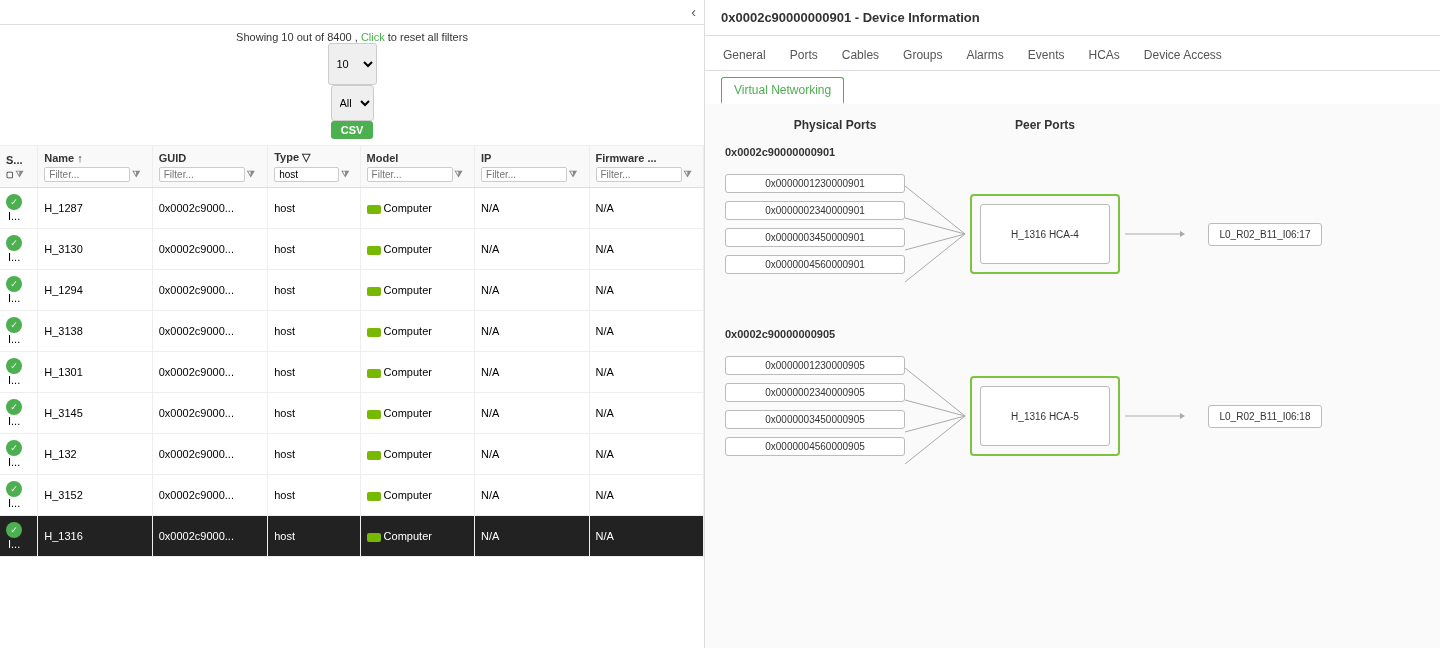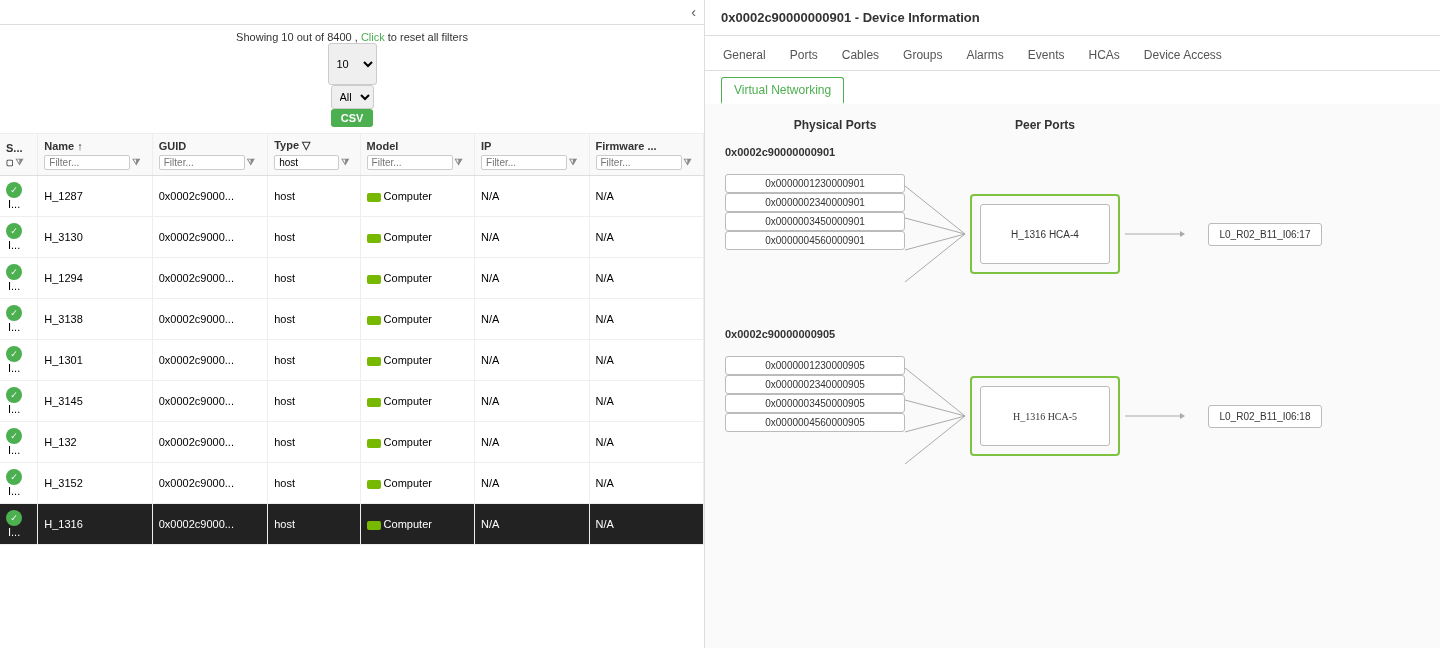--- a/index.html
+++ b/index.html
@@ -8,21 +8,21 @@
     
     .left-panel { width: 705px; background: #fff; border-right: 1px solid #ddd; display: flex; flex-direction: column; }
 
     .top-bar { display: flex; align-items: center; justify-content: flex-end; padding: 4px 8px; border-bottom: 1px solid #ddd; background: #fff; }
     .top-bar-chevron { font-size: 14px; color: #555; cursor: pointer; }
 
     .filter-bar { display: flex; align-items: center; padding: 6px 10px; border-bottom: 1px solid #eee; font-size: 11px; flex-direction: column; }
     .filter-bar .info-text { flex: 1; color: #333; }
     .filter-bar .info-text .click-link { color: #4caf50; cursor: pointer; }
     .filter-bar .page-select { border: 1px solid #ccc; border-radius: 3px; padding: 13px 4px; font-size: 11px; }
-    .filter-bar .all-select { border: 1px solid #ccc; border-radius: 3px; padding: 4px 4px; font-size: 11px; }
+    .filter-bar .all-select { border: 1px solid #ccc; border-radius: 3px; padding: 10px 4px; font-size: 11px; }
     .csv-btn { background: #4caf50; color: #fff; border: none; border-radius: 3px; padding: 3px 10px; font-size: 11px; cursor: pointer; font-weight: bold; }
 
     .table-container { flex: 1; overflow-y: auto; }
     table { width: 100%; border-collapse: collapse; }
     thead tr { background: #f9f9f9; }
     thead th { border-bottom: 1px solid #ddd; border-right: 1px solid #eee; padding: 5px 6px; text-align: left; font-size: 11px; color: #333; font-weight: 600; white-space: nowrap; }
     thead th .filter-row { display: flex; align-items: center; gap: 2px; margin-top: 3px; }
     thead th .filter-input { border: 1px solid #ccc; border-radius: 2px; padding: 1px 4px; font-size: 10px; width: 86px; }
     thead th .filter-dropdown { border: 1px solid #ccc; border-radius: 2px; padding: 1px 4px; font-size: 10px; width: 65px; }
     .funnel-icon { color: #888; font-size: 9px; }
@@ -49,21 +49,21 @@
     .diagram-area { flex: 1; overflow-y: auto; padding: 10px 20px; background: #fafafa; }
 
     .columns-header { display: grid; grid-template-columns: 220px 200px 200px; gap: 0; margin-bottom: 10px; text-align: center; }
     .col-header { font-size: 12px; font-weight: 600; color: #333; padding: 4px; }
 
     .device-block { margin-bottom: 24px; }
     .device-label { text-align: left; font-size: 11px; font-weight: 600; color: #333; margin-bottom: 6px; }
 
     .network-diagram { display: flex; align-items: center; position: relative; }
 
-    .virtual-ports-col { display: flex; flex-direction: column; width: 180px; }
+    .virtual-ports-col { display: flex; flex-direction: column; gap: 8px; width: 180px; }
     .vport-box { border: 1px solid #bbb; border-radius: 3px; padding: 3px 6px; font-size: 10px; color: #333; background: #fff; text-align: center; white-space: nowrap; }
 
     .connector-lines { width: 60px; position: relative; display: flex; align-items: center; justify-content: center; }
 
     .physical-col { width: 160px; display: flex; align-items: center; justify-content: center; }
     .physical-box-wrapper { border: 2px solid #7dc241; border-radius: 4px; padding: 8px; position: relative; width: 150px; }
     .physical-port-box { border: 1px solid #bbb; border-radius: 3px; padding: 4px 8px; font-size: 10px; color: #333; background: #fff; text-align: center; min-height: 60px; display: flex; align-items: center; justify-content: center; }
 
     .right-connector { width: 60px; }
 
@@ -354,21 +354,21 @@
               <div class="vport-box">0x0000004560000905</div>
       </div>
       <div class="connector-lines" style="height:140px; padding-top:0;">
         <svg width="60" height="140" class="svg-connector">
           <line x1="0" y1="22" x2="60" y2="70" stroke="#aaa" stroke-width="1"></line>
                 <line x1="0" y1="54" x2="60" y2="70" stroke="#aaa" stroke-width="1"></line>
                 <line x1="0" y1="86" x2="60" y2="70" stroke="#aaa" stroke-width="1"></line>
                 <line x1="0" y1="118" x2="60" y2="70" stroke="#aaa" stroke-width="1"></line>
         </svg>
       </div>
-      <div class="physical-col" style="align-self:center;font-family:Liberation Serif, serif;">
+      <div class="physical-col" style="align-self:center;">
         <div class="physical-box-wrapper">
           <div class="physical-port-box">H_1316 HCA-5</div>
         </div>
       </div>
       <div class="right-connector" style="display:flex;align-items:center;align-self:center;height:30px;">
         <svg width="60" height="20">
           <line x1="0" y1="10" x2="55" y2="10" stroke="#aaa" stroke-width="1"></line>
           <polygon points="55,7 60,10 55,13" fill="#aaa"></polygon>
         </svg>
       </div>

